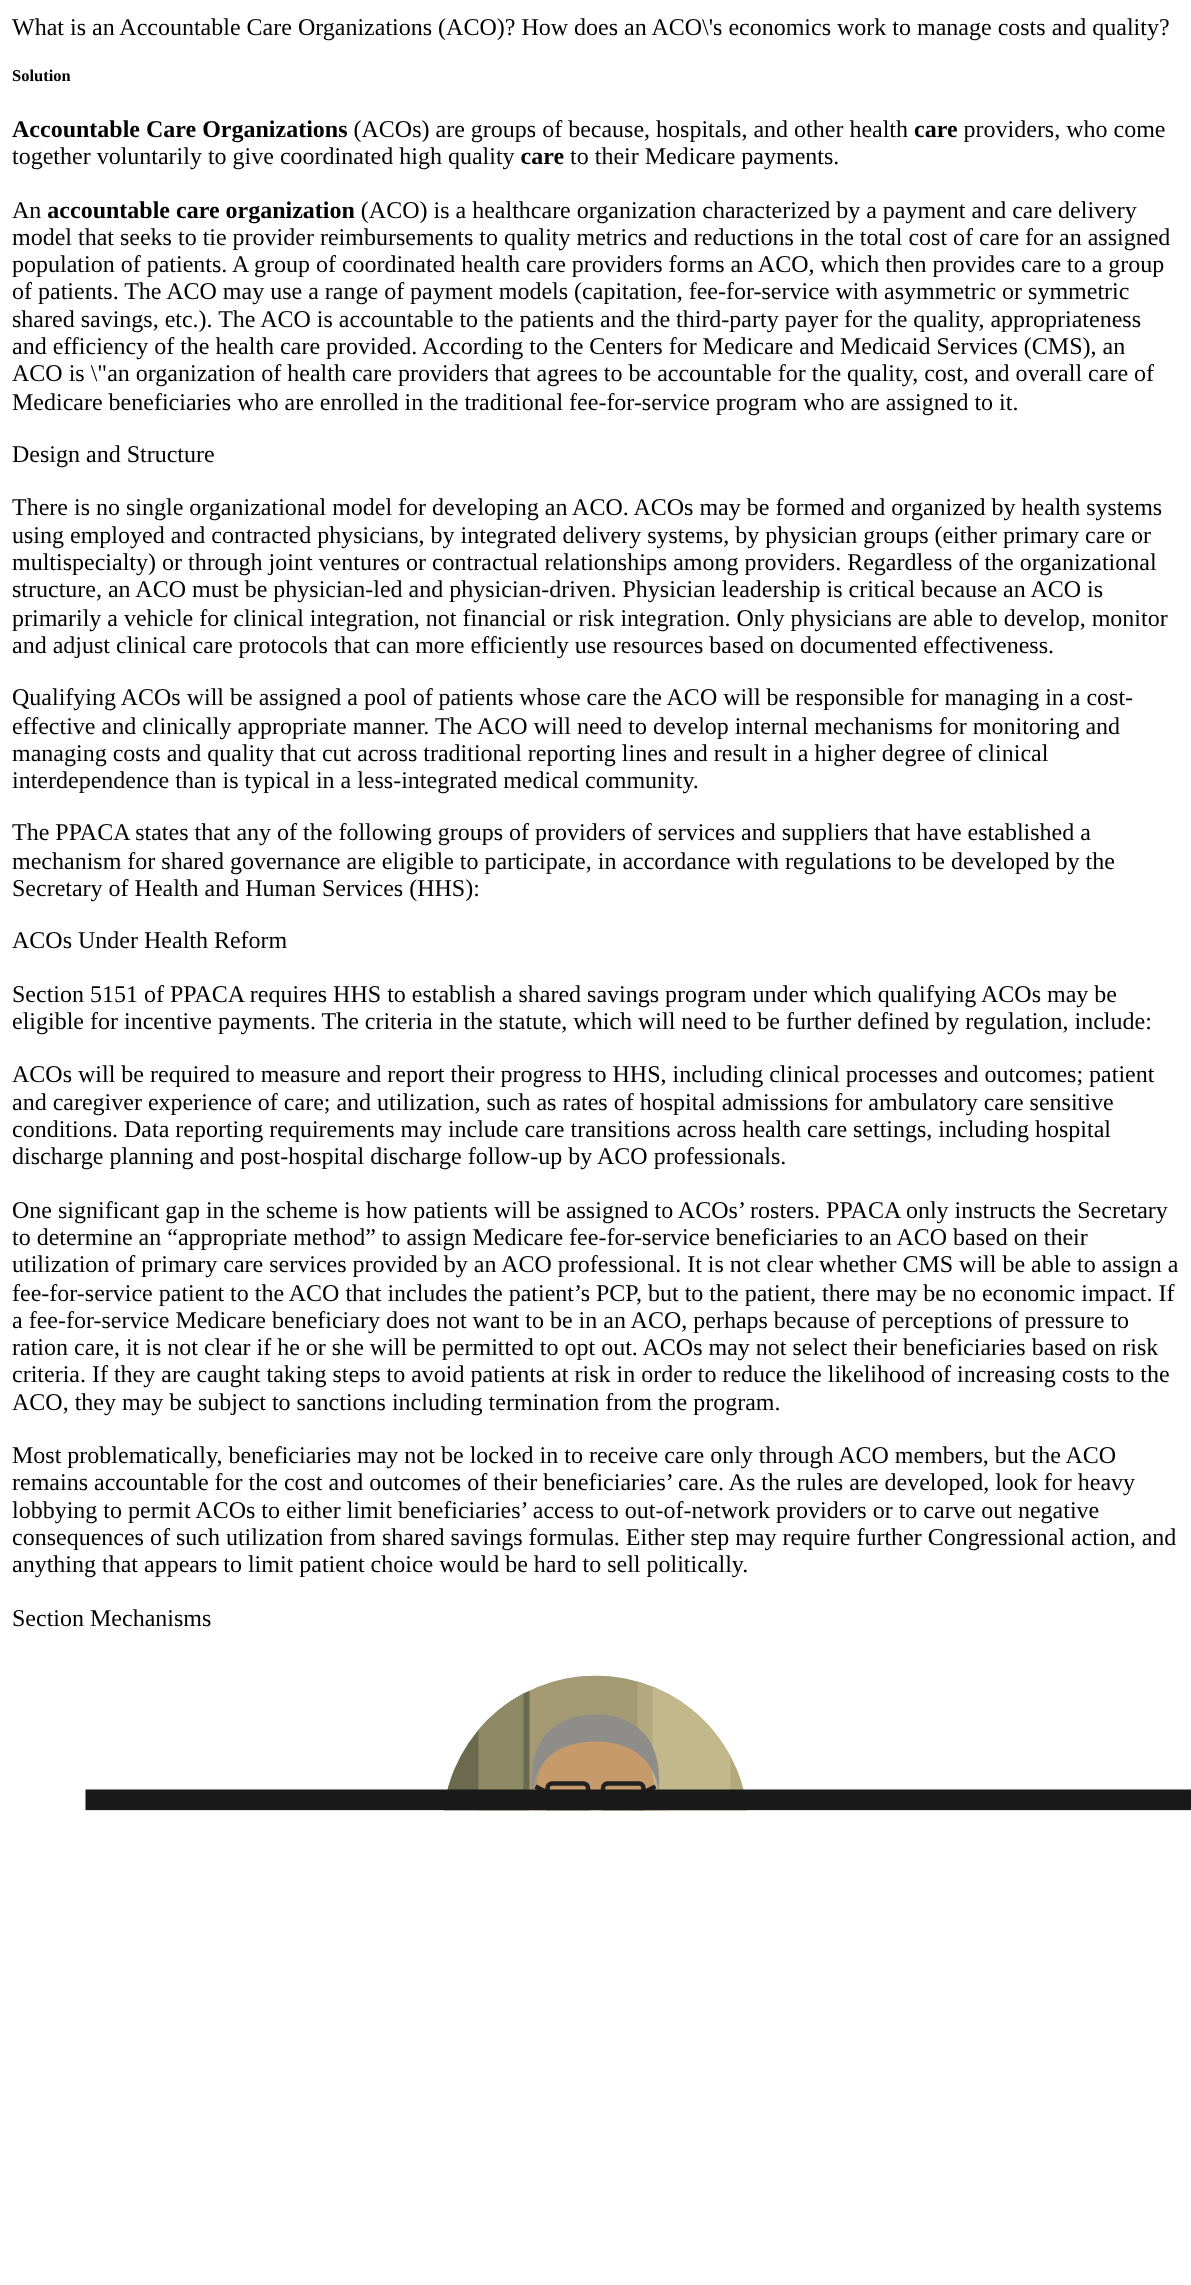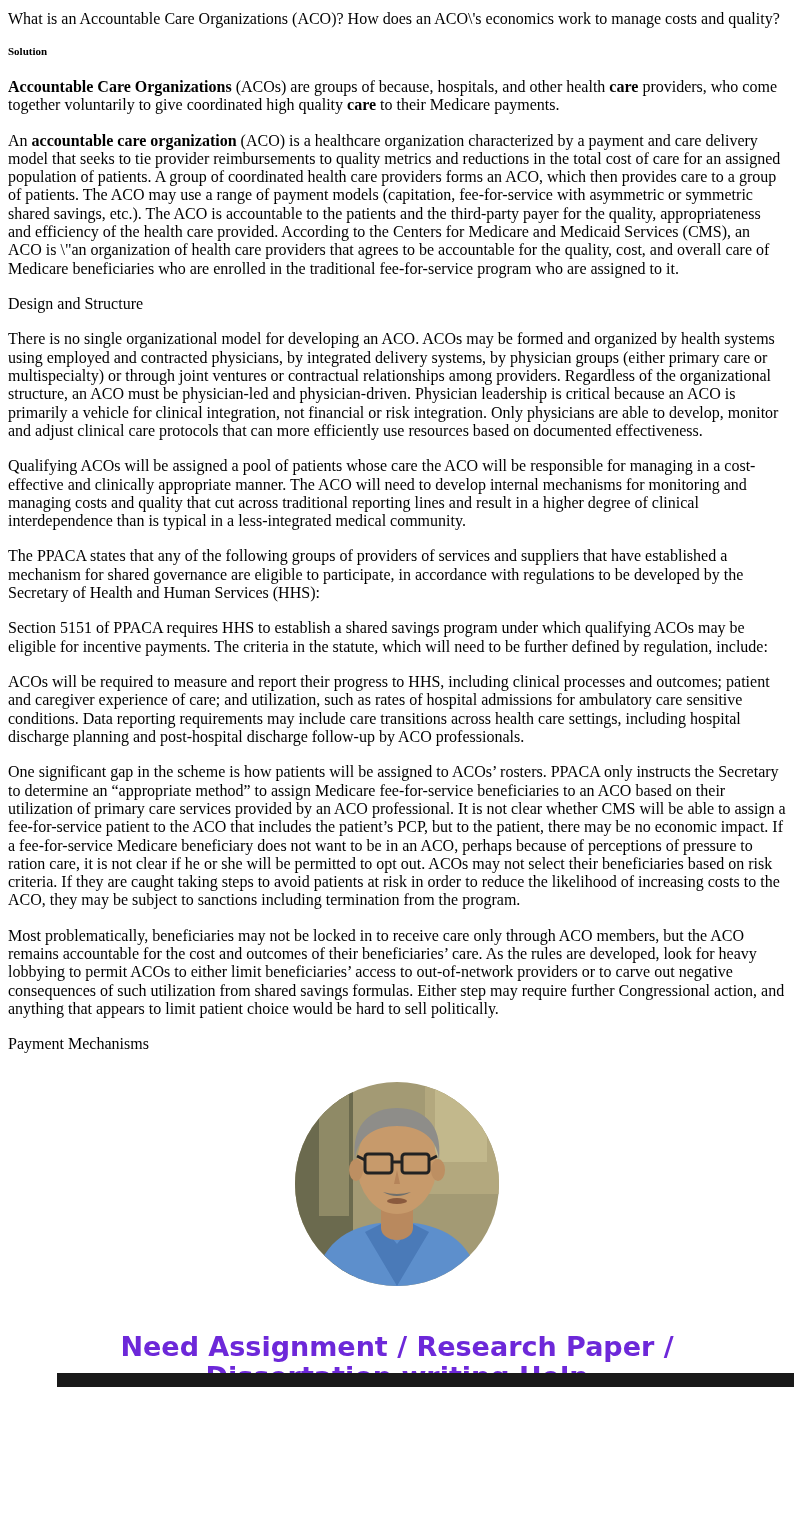--- a/index.html
+++ b/index.html
@@ -4,21 +4,21 @@
 <style>
   html, body {
     margin: 0;
     padding: 0;
     background: #ffffff;
     color: #000000;
   }
   .page {
     position: relative;
     width: 794px;
-    height: 1387px;
+    height: 1207px;
     overflow: hidden;
     box-sizing: border-box;
     padding: 10px 8px 0 8px;
     font-family: "Liberation Serif", serif;
     font-size: 16px;
     line-height: 1.145;
     background: #ffffff;
   }
   .para, .question {
     margin: 0 0 17px 0;
@@ -72,30 +72,31 @@
   <p class="para"><span>An </span><b>accountable care organization</b><span> (ACO) is a healthcare organization characterized by a payment and care delivery model that seeks to tie provider reimbursements to quality metrics and reductions in the total cost of care for an assigned population of patients. A group of coordinated health care providers forms an ACO, which then provides care to a group of patients. The ACO may use a range of payment models (capitation, fee-for-service with asymmetric or symmetric shared savings, etc.). The ACO is accountable to the patients and the third-party payer for the quality, appropriateness and efficiency of the health care provided. According to the Centers for Medicare and Medicaid Services (CMS), an ACO is \"an organization of health care providers that agrees to be accountable for the quality, cost, and overall care of Medicare beneficiaries who are enrolled in the traditional fee-for-service program who are assigned to it.</span></p>
 
   <p class="para">Design and Structure</p>
 
   <p class="para">There is no single organizational model for developing an ACO. ACOs may be formed and organized by health systems using employed and contracted physicians, by integrated delivery systems, by physician groups (either primary care or multispecialty) or through joint ventures or contractual relationships among providers. Regardless of the organizational structure, an ACO must be physician-led and physician-driven. Physician leadership is critical because an ACO is primarily a vehicle for clinical integration, not financial or risk integration. Only physicians are able to develop, monitor and adjust clinical care protocols that can more efficiently use resources based on documented effectiveness.</p>
 
   <p class="para">Qualifying ACOs will be assigned a pool of patients whose care the ACO will be responsible for managing in a cost-effective and clinically appropriate manner. The ACO will need to develop internal mechanisms for monitoring and managing costs and quality that cut across traditional reporting lines and result in a higher degree of clinical interdependence than is typical in a less-integrated medical community.</p>
 
   <p class="para">The PPACA states that any of the following groups of providers of services and suppliers that have established a mechanism for shared governance are eligible to participate, in accordance with regulations to be developed by the Secretary of Health and Human Services (HHS):</p>
 
+  <p class="para">ACOs Under Health Reform</p>
 
   <p class="para">Section 5151 of PPACA requires HHS to establish a shared savings program under which qualifying ACOs may be eligible for incentive payments. The criteria in the statute, which will need to be further defined by regulation, include:</p>
 
   <p class="para">ACOs will be required to measure and report their progress to HHS, including clinical processes and outcomes; patient and caregiver experience of care; and utilization, such as rates of hospital admissions for ambulatory care sensitive conditions. Data reporting requirements may include care transitions across health care settings, including hospital discharge planning and post-hospital discharge follow-up by ACO professionals.</p>
 
   <p class="para">One significant gap in the scheme is how patients will be assigned to ACOs’ rosters. PPACA only instructs the Secretary to determine an “appropriate method” to assign Medicare fee-for-service beneficiaries to an ACO based on their utilization of primary care services provided by an ACO professional. It is not clear whether CMS will be able to assign a fee-for-service patient to the ACO that includes the patient’s PCP, but to the patient, there may be no economic impact. If a fee-for-service Medicare beneficiary does not want to be in an ACO, perhaps because of perceptions of pressure to ration care, it is not clear if he or she will be permitted to opt out. ACOs may not select their beneficiaries based on risk criteria. If they are caught taking steps to avoid patients at risk in order to reduce the likelihood of increasing costs to the ACO, they may be subject to sanctions including termination from the program.</p>
 
   <p class="para">Most problematically, beneficiaries may not be locked in to receive care only through ACO members, but the ACO remains accountable for the cost and outcomes of their beneficiaries’ care. As the rules are developed, look for heavy lobbying to permit ACOs to either limit beneficiaries’ access to out-of-network providers or to carve out negative consequences of such utilization from shared savings formulas. Either step may require further Congressional action, and anything that appears to limit patient choice would be hard to sell politically.</p>
 
-  <p class="para">Payment Mechanisms</p>
+  <p class="para">Section Mechanisms</p>
 
 
   <div class="avatar-wrap">
     <svg width="204" height="204" viewBox="0 0 204 204" aria-hidden="true">
       <defs>
         <clipPath id="avclip">
             <circle cx="102" cy="102" r="102"></circle>
           </clipPath>
       </defs>
       <g clip-path="url(#avclip)">

